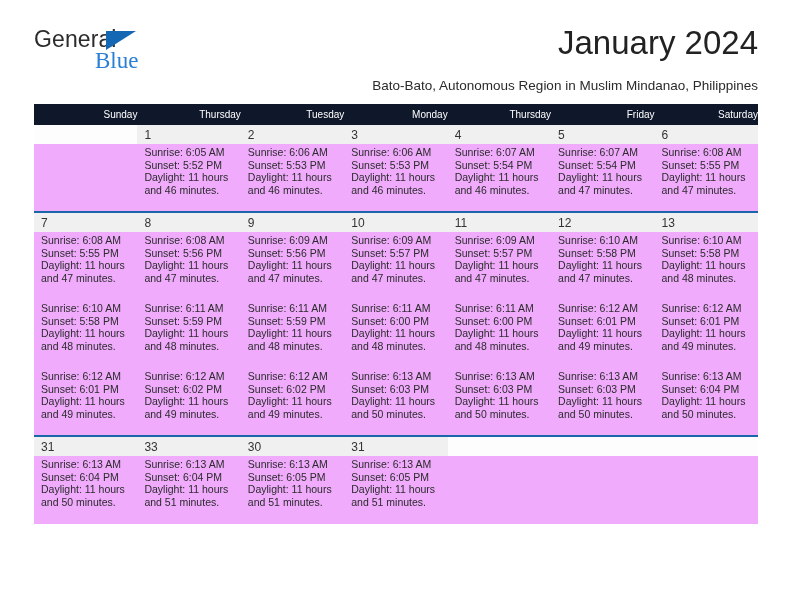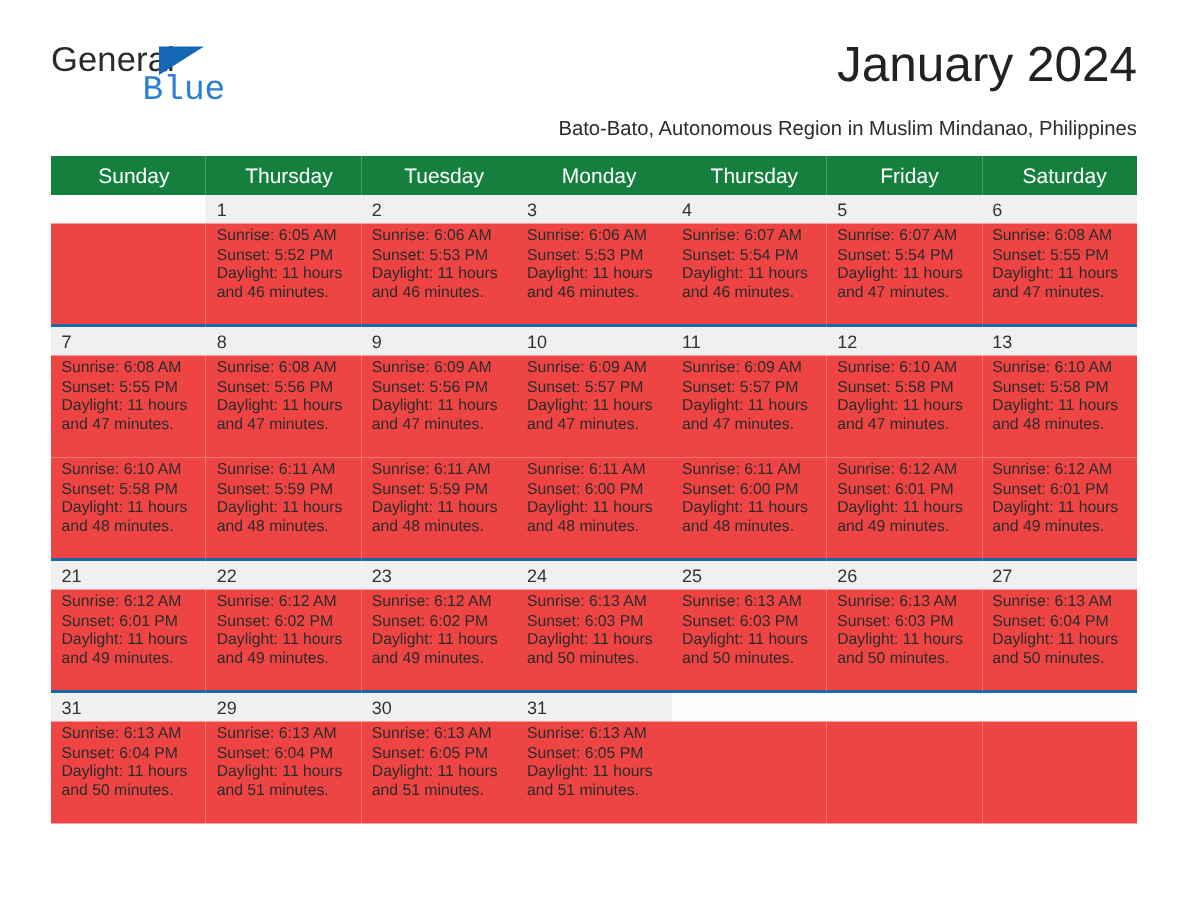--- a/index.html
+++ b/index.html
@@ -53,21 +53,21 @@
     height: 0;
     border-left: 30px solid #1467b3;
     border-bottom: 19px solid transparent;
   }
   .logo-blue {
     position: absolute;
     left: 61px;
     top: 21px;
     font-size: 23px;
     color: #2a7fd4;
-    font-family: Liberation Mono, monospace;
+    font-family: Liberation Serif, serif;
   }
   .title {
     position: absolute;
     right: 34px;
     top: 24px;
     font-size: 33px;
     color: #222222;
     text-align: right;
     white-space: nowrap;
   }
@@ -89,25 +89,25 @@
     width: 724px;
   }
   table.cal {
     border-collapse: collapse;
     table-layout: fixed;
     width: 724px;
   }
   table.cal col { width: 103.43px; }
 
   thead th {
-    background: #15803d;
+    background: #0f172a;
     color: #ffffff;
-    font-size: 14px;
+    font-size: 10px;
     font-weight: normal;
-    text-align: center;
+    text-align: right;
     padding: 5px 0 5px 7px;
     height: 20px;
     box-sizing: border-box;
     border: none;
   }
 
   tr.daynum-row td {
     background: #f0f0f0;
     font-size: 12px;
     color: #333333;
@@ -117,21 +117,21 @@
     vertical-align: top;
     border-top: 2px solid #1a67ac;
     border-left: none;
     border-right: none;
     border-bottom: none;
   }
   tr.daynum-row.first td {
     border-top: none;
   }
   tr.info-row td {
-    background: #ef4444;
+    background: #f0abfc;
     font-size: 10.5px;
     line-height: 12.6px;
     color: #2b2b2b;
     padding: 2px 7px 10px 7px;
     vertical-align: top;
     height: 68px;
     box-sizing: border-box;
     border: none;
   }
   td.empty { background: #fdfdfd; }
@@ -319,29 +319,20 @@
             <span class="ln">and 49 minutes.</span>
           </td>
           <td>
             <span class="ln">Sunrise: 6:12 AM</span>
             <span class="ln">Sunset: 6:01 PM</span>
             <span class="ln">Daylight: 11 hours</span>
             <span class="ln">and 49 minutes.</span>
           </td>
         </tr>
 
-        <tr class="daynum-row">
-          <td>21</td>
-          <td>22</td>
-          <td>23</td>
-          <td>24</td>
-          <td>25</td>
-          <td>26</td>
-          <td>27</td>
-        </tr>
         <tr class="info-row">
           <td>
             <span class="ln">Sunrise: 6:12 AM</span>
             <span class="ln">Sunset: 6:01 PM</span>
             <span class="ln">Daylight: 11 hours</span>
             <span class="ln">and 49 minutes.</span>
           </td>
           <td>
             <span class="ln">Sunrise: 6:12 AM</span>
             <span class="ln">Sunset: 6:02 PM</span>
@@ -375,21 +366,21 @@
           <td>
             <span class="ln">Sunrise: 6:13 AM</span>
             <span class="ln">Sunset: 6:04 PM</span>
             <span class="ln">Daylight: 11 hours</span>
             <span class="ln">and 50 minutes.</span>
           </td>
         </tr>
 
         <tr class="daynum-row">
           <td>31</td>
-          <td>29</td>
+          <td>33</td>
           <td>30</td>
           <td>31</td>
           <td class="empty"></td>
           <td class="empty"></td>
           <td class="empty"></td>
         </tr>
         <tr class="info-row">
           <td>
             <span class="ln">Sunrise: 6:13 AM</span>
             <span class="ln">Sunset: 6:04 PM</span>

